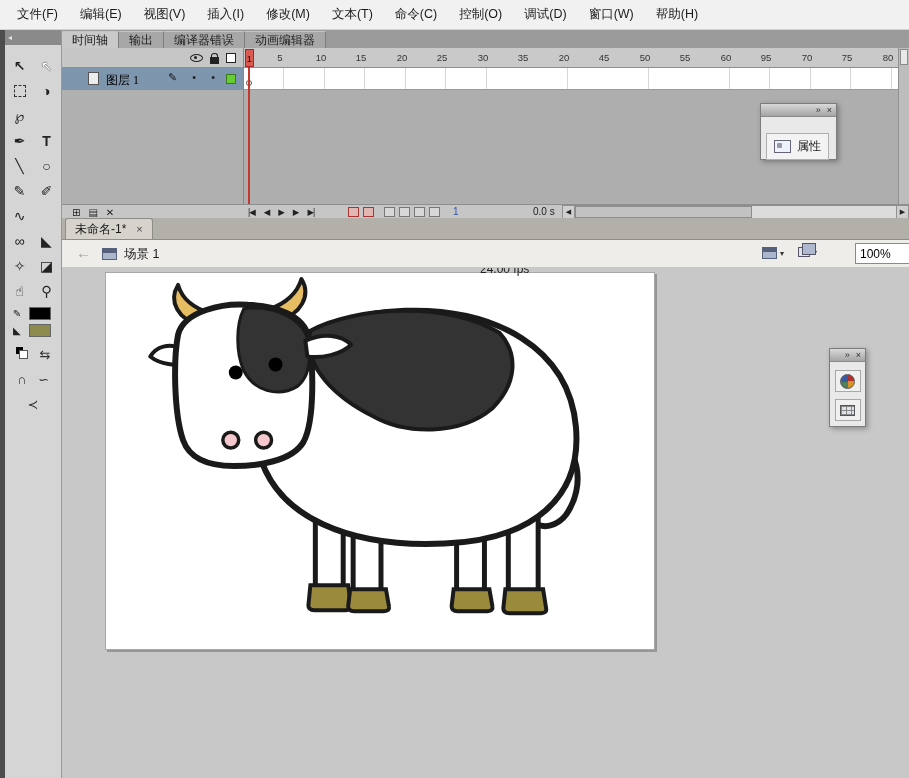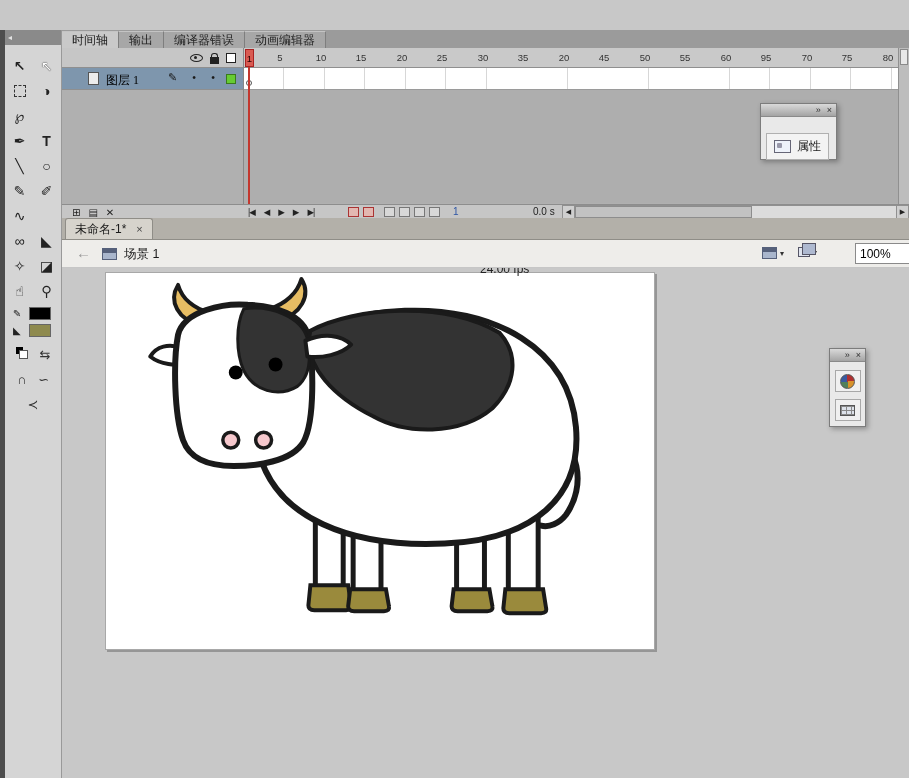--- a/index.html
+++ b/index.html
@@ -155,20 +155,33 @@
                   background:conic-gradient(#b03030 0 90deg,#d8922a 0 180deg,#50805a 0 270deg,#3a5aa0 0); }
   .swatchgrid-icon { width:15px; height:11px; border:1px solid #555; background-color:#dde2ea;
                      background-image:linear-gradient(90deg,#888 1px,transparent 1px),linear-gradient(#888 1px,transparent 1px);
                      background-size:5px 4px; }
 </style>
 </head>
 <body>
 
 <div id="app">
 
+  <div class="menubar">
+    <span class="menu-item">文件(F)</span>
+    <span class="menu-item">编辑(E)</span>
+    <span class="menu-item">视图(V)</span>
+    <span class="menu-item">插入(I)</span>
+    <span class="menu-item">修改(M)</span>
+    <span class="menu-item">文本(T)</span>
+    <span class="menu-item">命令(C)</span>
+    <span class="menu-item">控制(O)</span>
+    <span class="menu-item">调试(D)</span>
+    <span class="menu-item">窗口(W)</span>
+    <span class="menu-item">帮助(H)</span>
+  </div>
 
   <div class="left-edge"></div>
 
   <div class="toolpanel">
     <div class="tp-header">
       <span>◂</span>
     </div>
     <div class="tools">
       <span class="tool bold">↖</span>
       <span class="tool ghost">↖</span>

